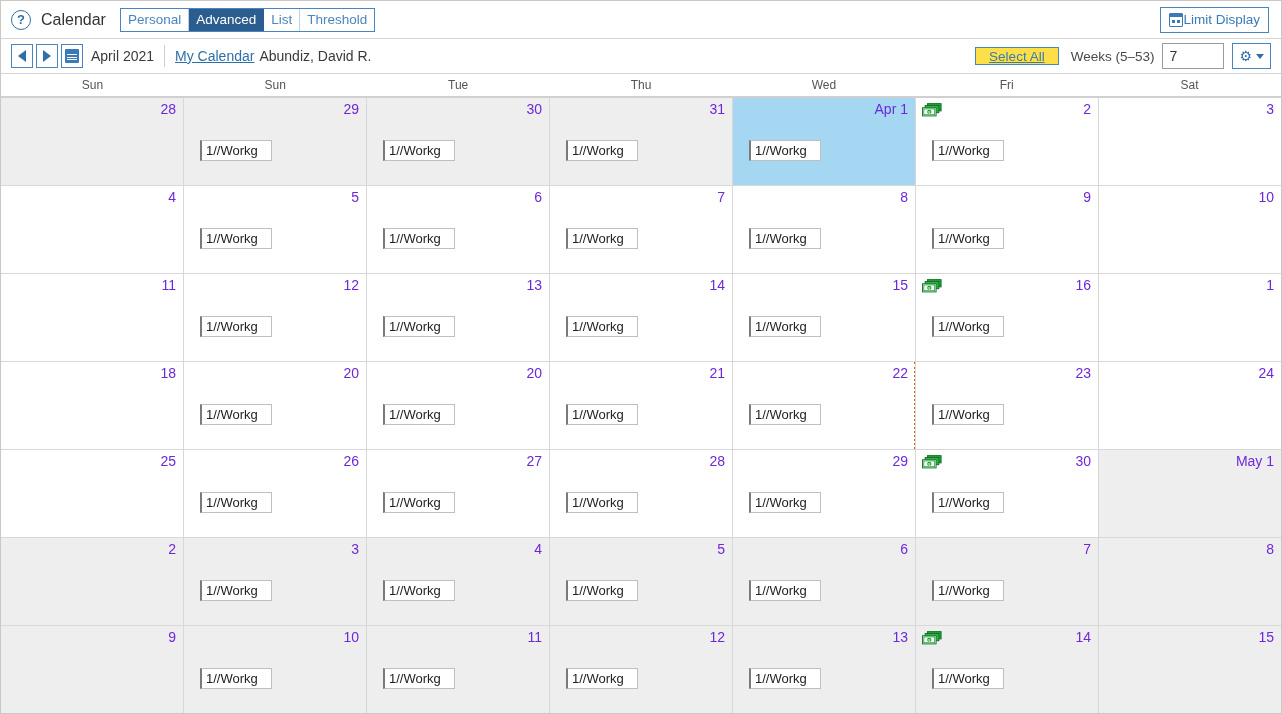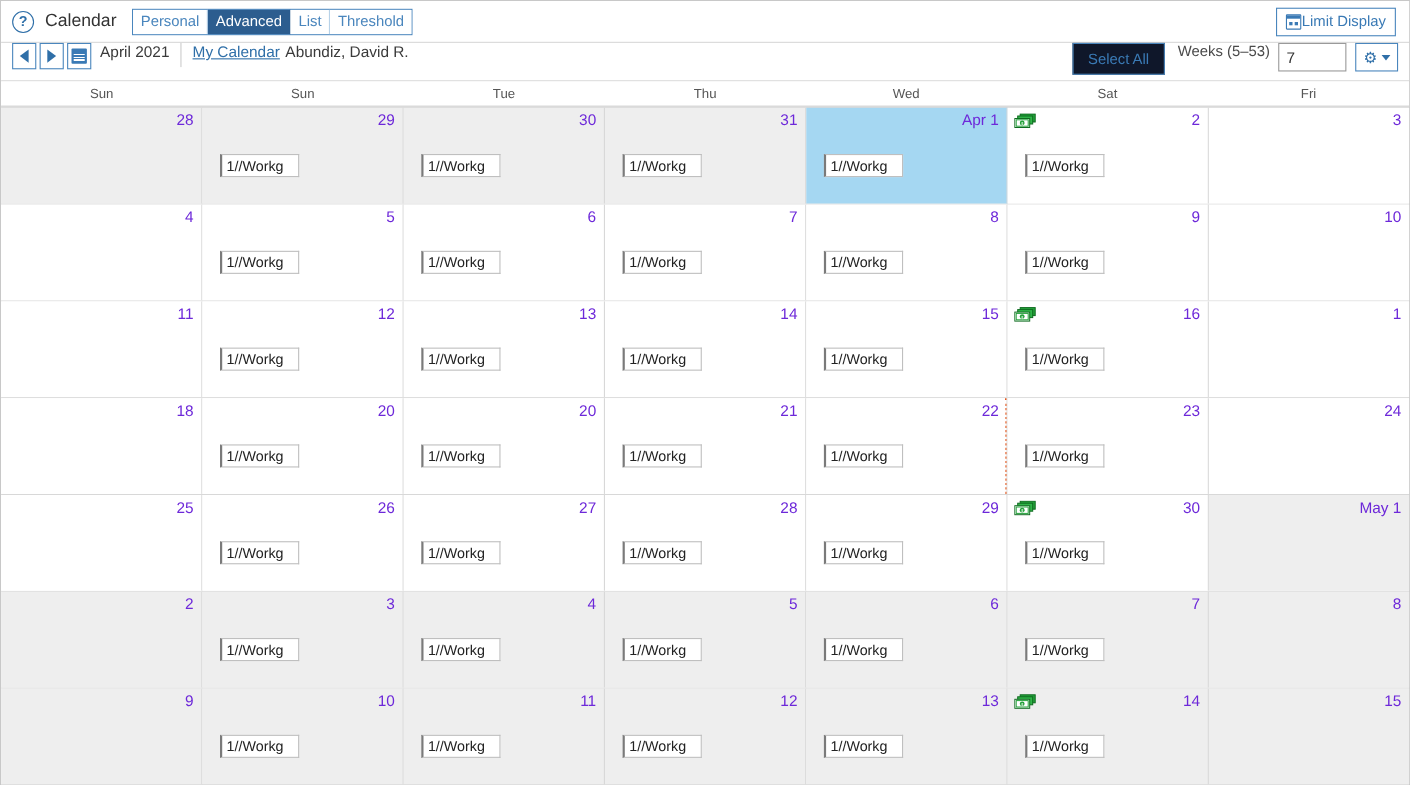--- a/index.html
+++ b/index.html
@@ -100,21 +100,21 @@
     width: 3px; height: 3px;
     background: #3a7ab5;
     box-shadow: 5px 0 0 #3a7ab5;
   }
 
   
   .toolbar {
     height: 35px;
     flex: 0 0 35px;
     display: flex;
-    align-items: flex-start;
+    align-items: center;
     padding: 0 10px 0 10px;
     border-bottom: 1px solid #d4d4d4;
     background: #ffffff;
   }
   .navbtn {
     width: 22px; height: 24px;
     border: 1px solid #4a86bd;
     background: #fff;
     display: flex; align-items: center; justify-content: center;
     cursor: pointer;
@@ -165,29 +165,30 @@
     cursor: pointer;
     white-space: nowrap;
   }
   .owner-name {
     font-size: 14px;
     color: #3a3a3a;
     white-space: nowrap;
   }
   .select-all-btn {
     border: 1px solid #4a86bd;
-    height: 29px;
+    height: 18px;
     padding: 0 13px;
     color: #3a7ab5;
-    background: #0f172a;
+    background: #fde047;
     font-size: 13.5px;
     cursor: pointer;
     display: flex; align-items: center;
     margin-right: 12px;
     white-space: nowrap;
+    text-decoration: underline;
   }
   .weeks-label {
     font-size: 13.5px;
     color: #4a4a4a;
     margin-right: 8px;
     white-space: nowrap;
   }
   .weeks-input {
     width: 62px; height: 26px;
     border: 1px solid #9a9a9a;
@@ -337,22 +338,22 @@
       <span class="caret-down"></span>
     </div>
   </div>
 
   <div class="weekhead" id="weekhead">
       <div class="wd">Sun</div>
       <div class="wd">Sun</div>
       <div class="wd">Tue</div>
       <div class="wd">Thu</div>
       <div class="wd">Wed</div>
+      <div class="wd">Fri</div>
       <div class="wd">Sat</div>
-      <div class="wd">Fri</div>
     </div>
 
   <div class="grid" id="grid">
       <div class="week-row">
         <div class="daycell other">
           <div class="daynum">28</div>
         </div>
         <div class="daycell other">
           <div class="daynum">29</div>
           <div class="event">1//Workg</div>

